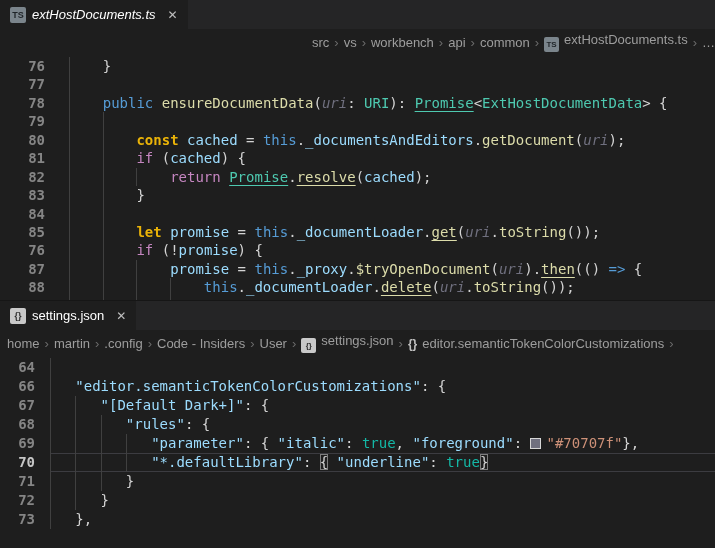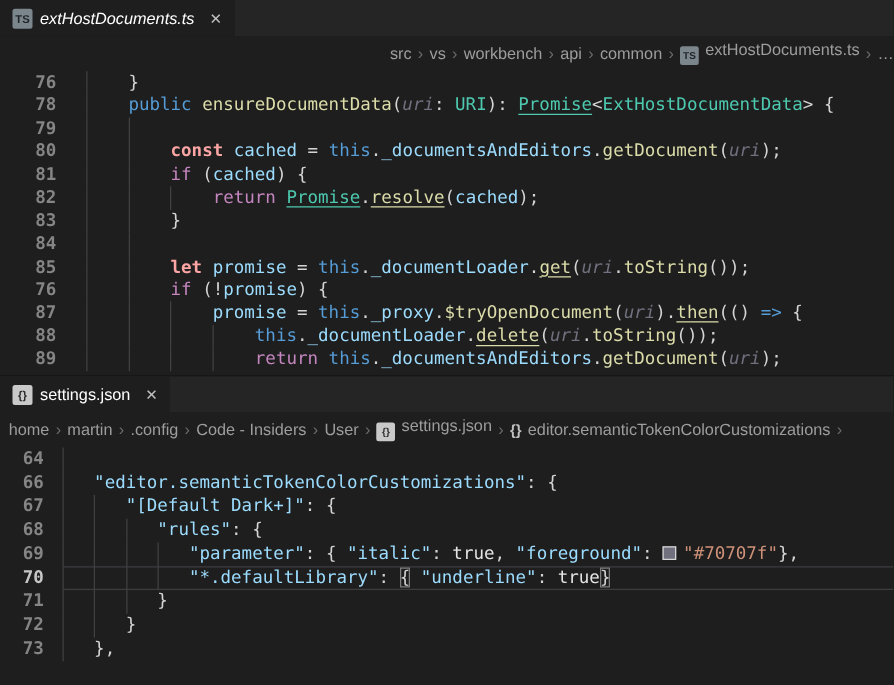--- a/index.html
+++ b/index.html
@@ -63,31 +63,31 @@
   .src {
     flex:1 1 auto; position:relative; margin:0; white-space:pre;
     font:inherit; color:#d4d4d4; line-height:inherit;
   }
   .row.cur .src { box-shadow: inset 0 1px 0 #3c3c41, inset 0 -1px 0 #3c3c41; }
   .guide { position:absolute; top:0; bottom:0; width:1px; background:#404040; }
 
   
   .c-d    { color:#d4d4d4; }
   .c-kw   { color:#569cd6; }
-  .c-kwb  { color:#fca5a5; font-weight:bold; }
+  .c-kwb  { color:#eab308; font-weight:bold; }
   .c-ctl  { color:#c586c0; }
   .c-fn   { color:#dcdcaa; }
   .c-fnu  { color:#dcdcaa; text-decoration:underline; text-underline-offset:3px; }
   .c-var  { color:#9cdcfe; }
   .c-type { color:#4ec9b0; }
   .c-typeu{ color:#4ec9b0; text-decoration:underline; text-underline-offset:3px; }
   .c-param{ color:#70707f; font-style:italic; }
   .c-key  { color:#9cdcfe; }
   .c-str  { color:#ce9178; }
-  .c-bool { color:#e5e5e5; }
+  .c-bool { color:#14b8a6; }
   .c-box  { color:#d4d4d4; outline:1px solid #7e7e7e; outline-offset:-1px; }
   .swatch {
     display:inline-block; width:11px; height:11px; border:1px solid #d6d6d6;
     vertical-align:-1px; margin-right:5px; cursor:pointer;
   }
 </style>
 </head>
 <body>
 
 <div id="app">
@@ -113,20 +113,24 @@
         <span class="bitem"><span class="bicon ts">TS</span>extHostDocuments.ts</span>
         <span class="bsep">›</span>
         <span class="bitem">…</span>
       </div>
       <div class="code">
         <div class="row">
           <div class="ln">76</div>
           <pre class="src"><span class="guide" style="left: 0px;"></span><span class="c-d">    }</span></pre>
         </div>
         <div class="row">
+          <div class="ln">77</div>
+          <pre class="src"><span class="guide" style="left: 0px;"></span></pre>
+        </div>
+        <div class="row">
           <div class="ln">78</div>
           <pre class="src"><span class="guide" style="left: 0px;"></span><span class="c-d">    </span><span class="c-kw">public</span><span class="c-d"> </span><span class="c-fn">ensureDocumentData</span><span class="c-d">(</span><span class="c-param">uri</span><span class="c-d">: </span><span class="c-type">URI</span><span class="c-d">): </span><span class="c-typeu">Promise</span><span class="c-d">&lt;</span><span class="c-type">ExtHostDocumentData</span><span class="c-d">&gt; {</span></pre>
         </div>
         <div class="row">
           <div class="ln">79</div>
           <pre class="src"><span class="guide" style="left: 0px;"></span><span class="guide" style="left: 33.72px;"></span></pre>
         </div>
         <div class="row">
           <div class="ln">80</div>
           <pre class="src"><span class="guide" style="left: 0px;"></span><span class="guide" style="left: 33.72px;"></span><span class="c-d">        </span><span class="c-kwb">const</span><span class="c-d"> </span><span class="c-var">cached</span><span class="c-d"> = </span><span class="c-kw">this</span><span class="c-d">.</span><span class="c-var">_documentsAndEditors</span><span class="c-d">.</span><span class="c-fn">getDocument</span><span class="c-d">(</span><span class="c-param">uri</span><span class="c-d">);</span></pre>

